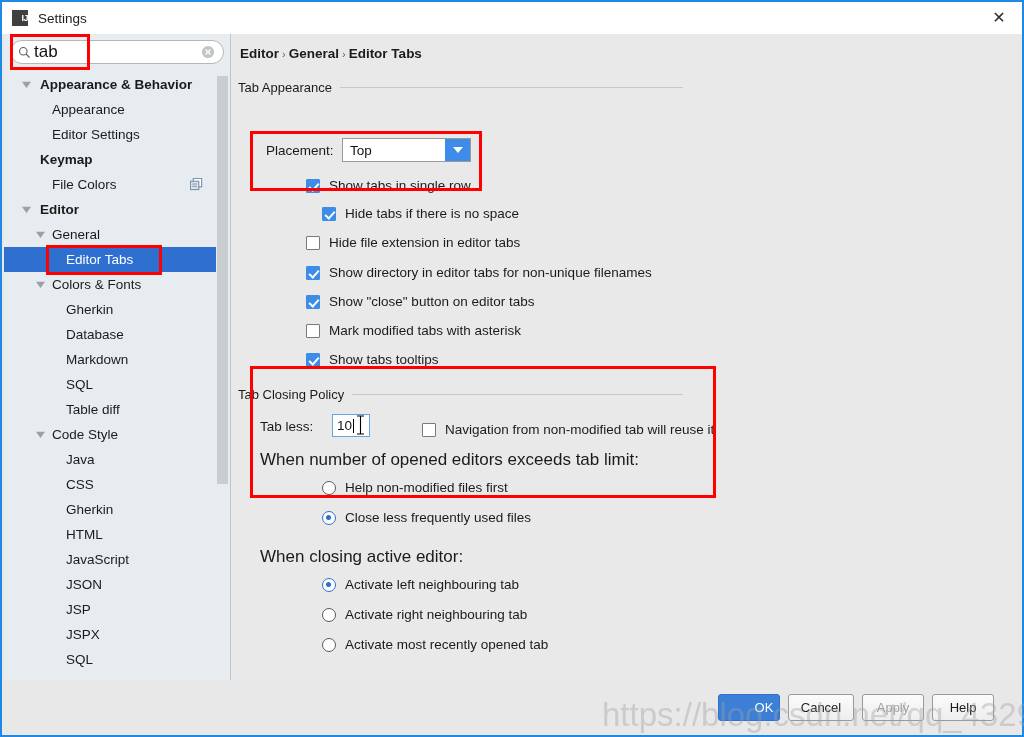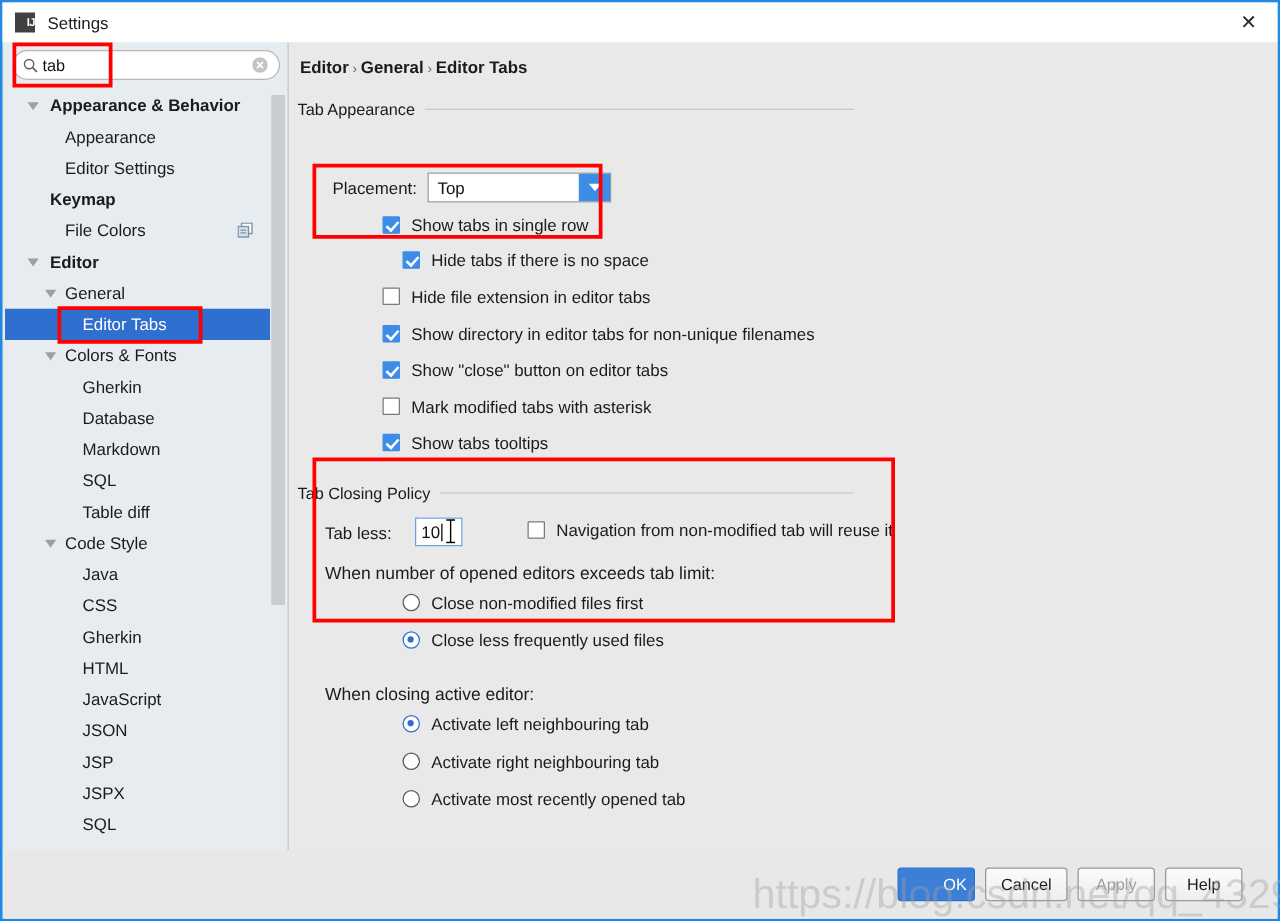--- a/index.html
+++ b/index.html
@@ -92,21 +92,21 @@
   #search-icon {
     margin-left: 7px;
     width: 13px; height: 13px;
     flex: none;
   }
   #search-input {
     border: none;
     outline: none;
     background: transparent;
     font-family: "Liberation Sans", sans-serif;
-    font-size: 13px;
+    font-size: 17px;
     color: #111;
     margin-left: 3px;
     width: 165px;
     padding: 0;
   }
   #clear-icon {
     width: 14px; height: 14px;
     flex: none;
     margin-left: 2px;
   }
@@ -208,21 +208,21 @@
     flex: 1;
     height: 1px;
     background: #c8c8c8;
     margin-left: 8px;
   }
 
   
   .opt-row {
     position: absolute;
     display: flex;
-    align-items: flex-start;
+    align-items: flex-end;
     height: 20px;
     font-size: 13.5px;
     color: #1b1b1b;
     white-space: nowrap;
     cursor: default;
     padding-left: 40px;
   }
   .cb {
     width: 14px; height: 14px;
     box-sizing: border-box;
@@ -262,35 +262,35 @@
     position: absolute;
     left: 3px; top: 3px;
     width: 5px; height: 5px;
     border-radius: 50%;
     background: #2f6fd0;
   }
   .opt-label { margin-left: 9px; }
 
   .plain-text {
     position: absolute;
-    font-size: 14px;
+    font-size: 17px;
     color: #1b1b1b;
     white-space: nowrap;
   }
 
   
   #placement-label {
     position: absolute;
     left: 34px; top: 109px;
     font-size: 13.5px;
   }
   #placement-combo {
     position: absolute;
     left: 110px; top: 104px;
-    width: 147px; height: 24px;
+    width: 129px; height: 24px;
     box-sizing: border-box;
     border: 1px solid #9a9a9a;
     background: #ffffff;
     display: flex;
     align-items: center;
   }
   #placement-value {
     margin-left: 7px;
     font-size: 13.5px;
     color: #111;
@@ -586,21 +586,21 @@
 
     <div class="opt-row" style="left:150px; top:383px;">
       <span class="cb"></span>
       <span class="opt-label">Navigation from non-modified tab will reuse it</span>
     </div>
 
     <div class="plain-text" style="left:28px; top:416px;">When number of opened editors exceeds tab limit:</div>
     <div id="exceeds-options">
         <div class="opt-row" style="left: 50px; top: 441px;">
           <span class="rb"></span>
-          <span class="opt-label">Close non-modified files first</span>
+          <span class="opt-label">Help non-modified files first</span>
         </div>
         <div class="opt-row" style="left: 50px; top: 471px;">
           <span class="rb checked"></span>
           <span class="opt-label">Close less frequently used files</span>
         </div>
       </div>
 
     <div class="plain-text" style="left:28px; top:513px;">When closing active editor:</div>
     <div id="closing-options">
         <div class="opt-row" style="left: 50px; top: 538px;">

